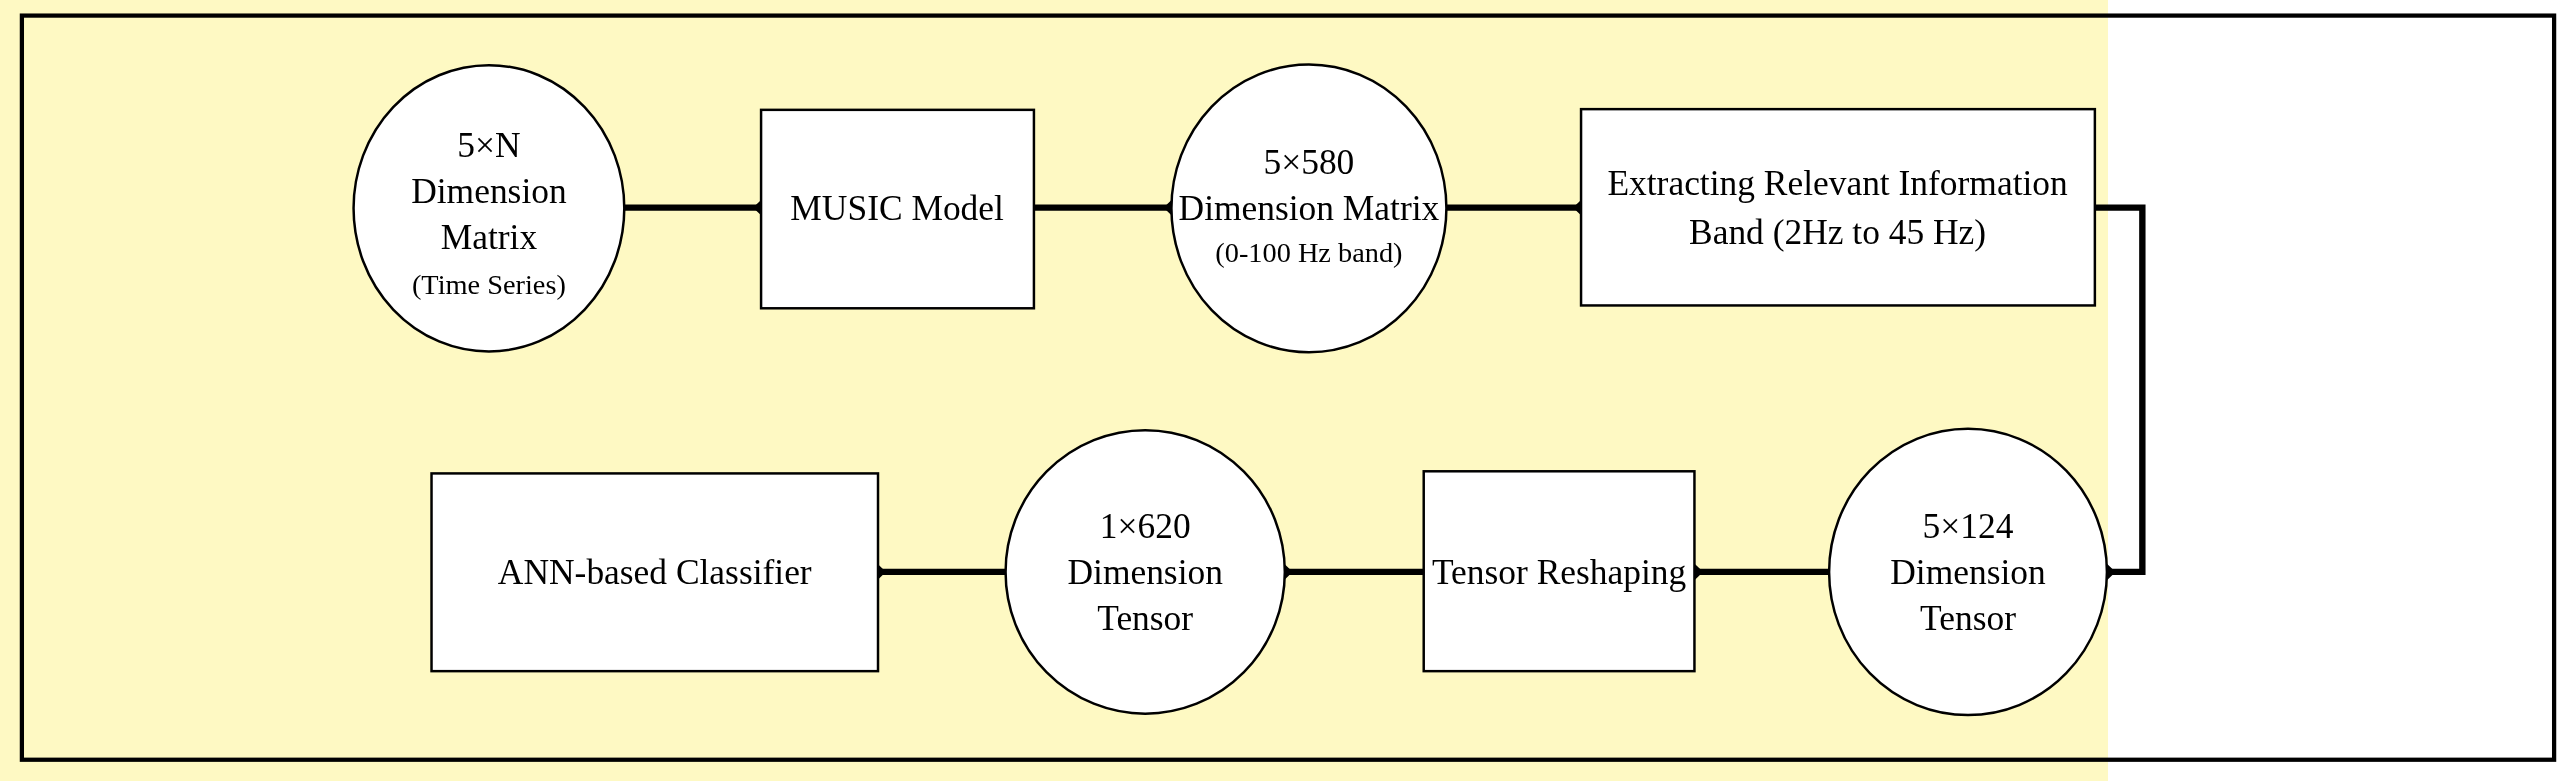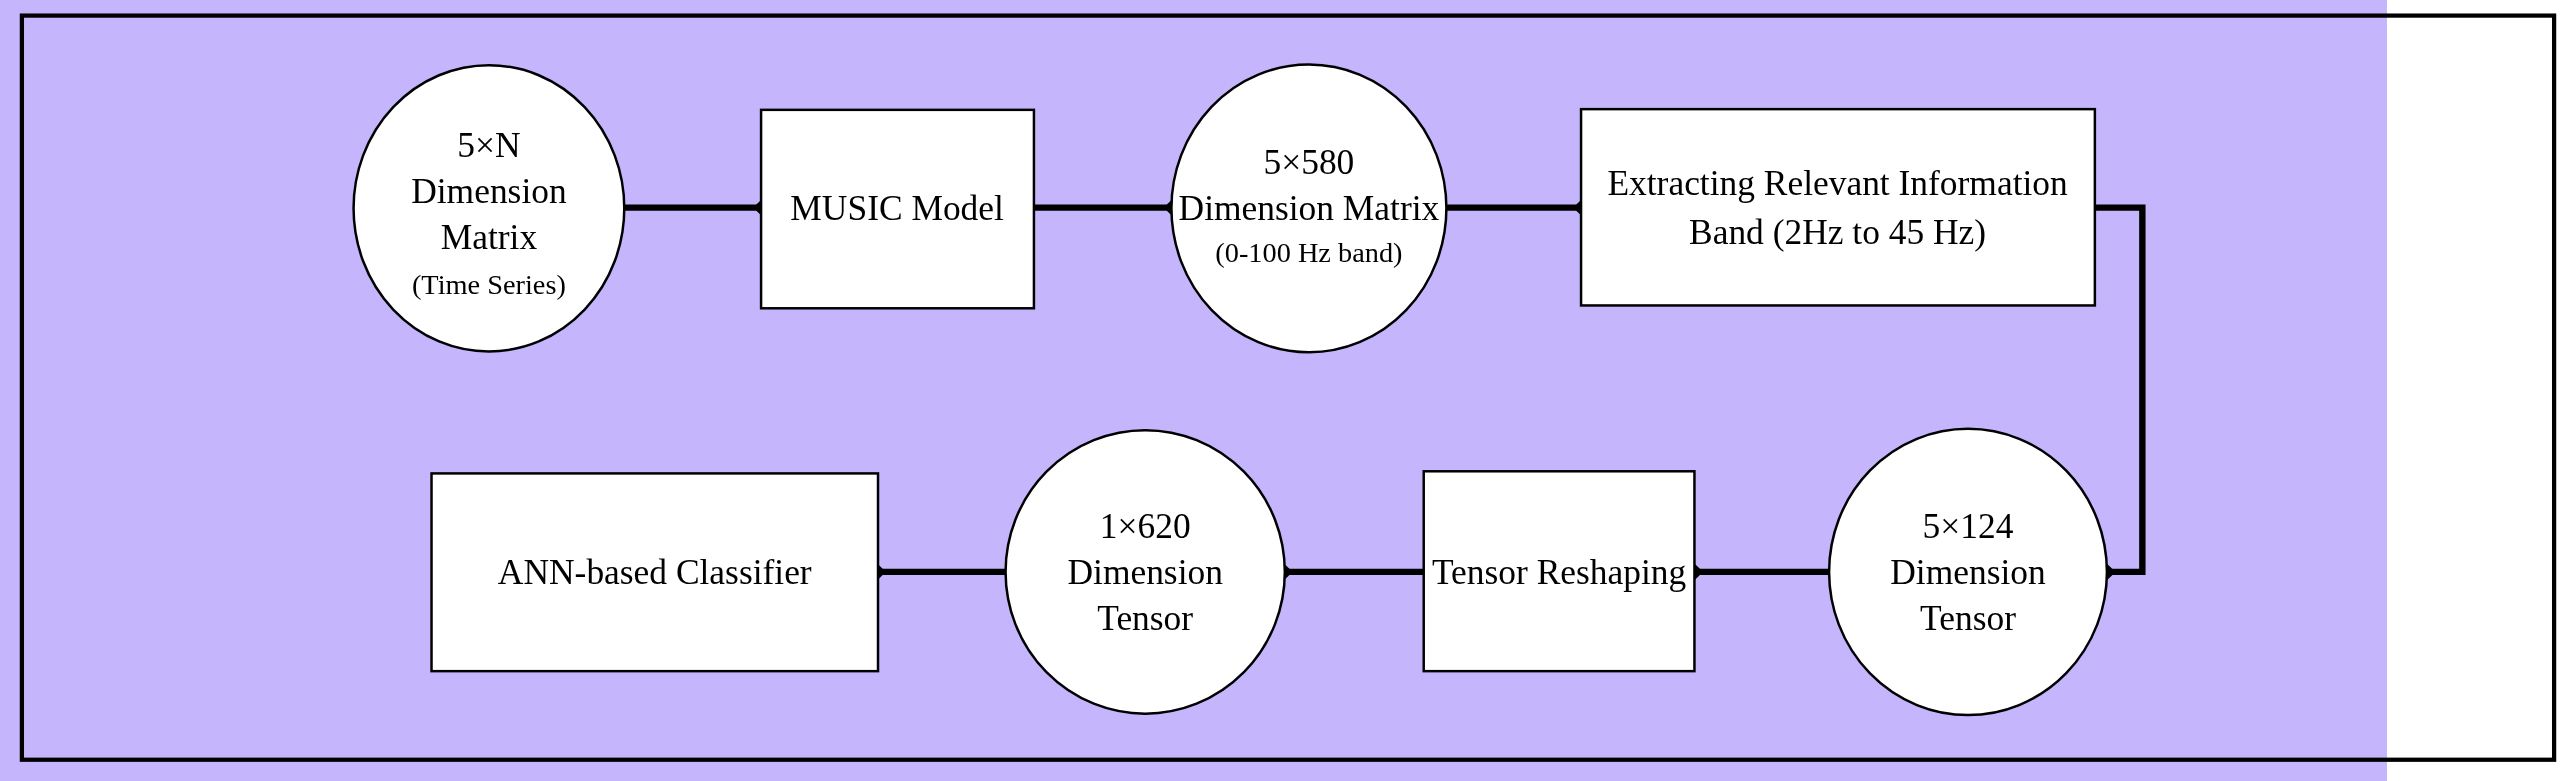--- a/index.html
+++ b/index.html
@@ -2,23 +2,23 @@
 <html style="font-size:11.3px"><head>
 <meta charset="utf-8">
 <style>
   html, body {
     margin: 0;
     padding: 0;
     background: #ffffff;
   }
   .stage {
     position: relative;
-    width: 2387px;
+    width: 2108px;
     height: 781px;
-    background: #c4b5fd;
+    background: #fef9c3;
   }
   svg {
     display: block;
   }
   svg text {
     font-family: "Liberation Serif", "DejaVu Serif", serif;
     fill: #000000;
     text-anchor: middle;
     dominant-baseline: central;
   }

